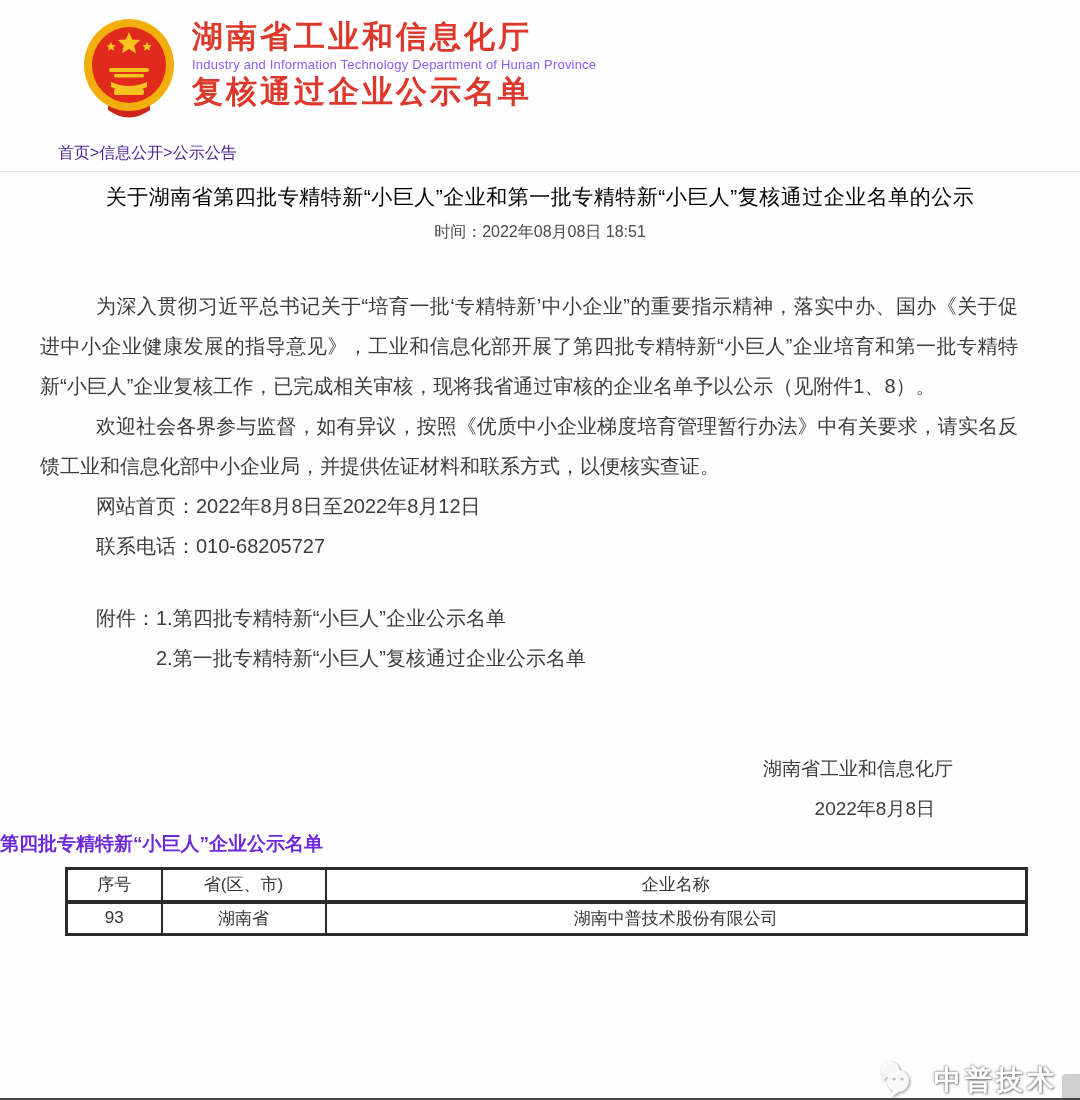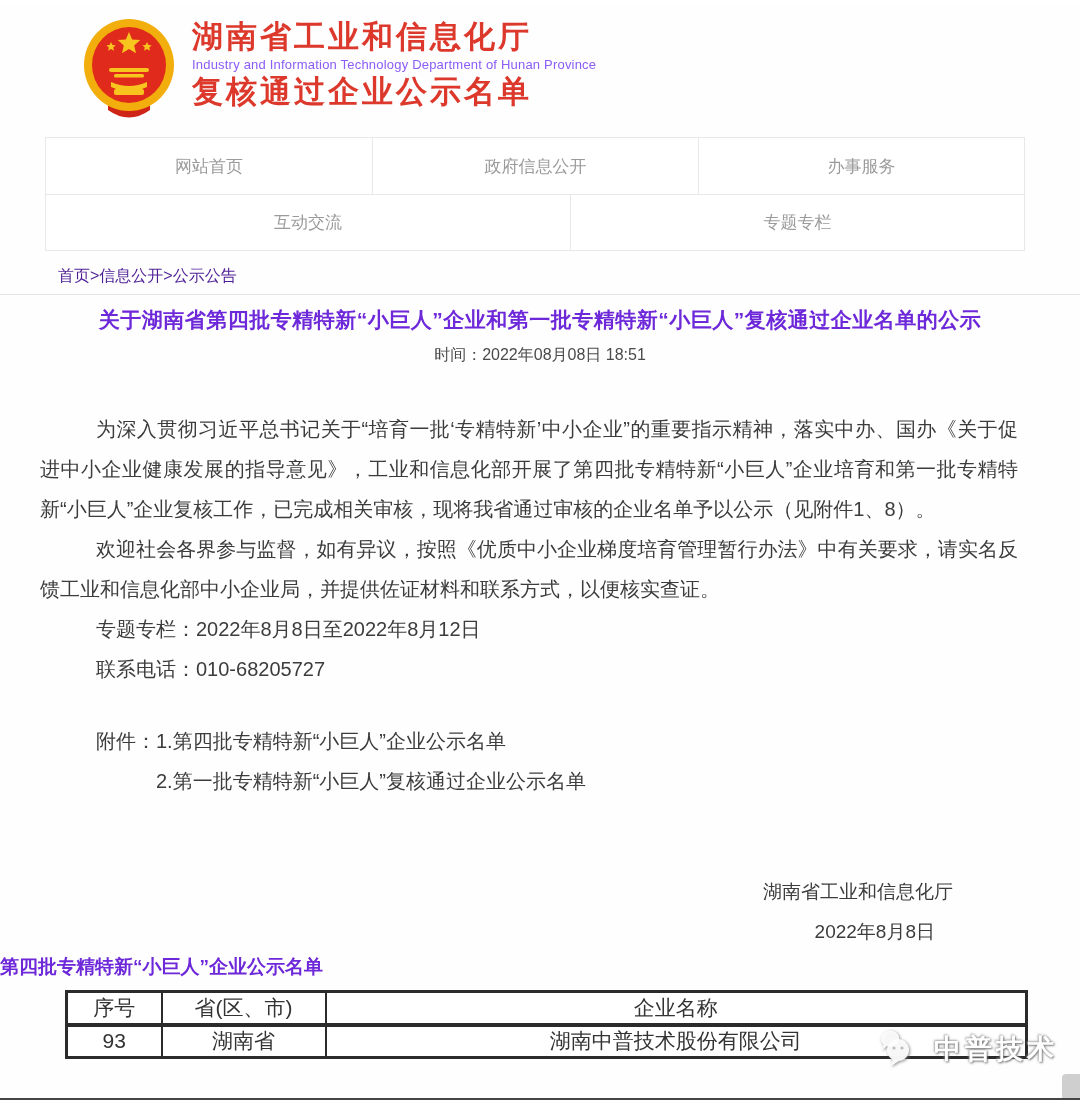--- a/index.html
+++ b/index.html
@@ -25,44 +25,44 @@
     font-size:17px; color:#9b9b9b; cursor:pointer;
   }
   .nav-item + .nav-item { border-left:1px solid #e8e8e8; }
   .nav-row1 .nav-item { flex:1 1 33.33%; }
   .nav-row2 .nav-item:first-child { flex:0 0 53.6%; }
   .nav-row2 .nav-item:last-child { flex:1 1 auto; }
   
   .breadcrumb { margin:15px 0 0 58px; font-size:16px; color:#4c1d95; }
   .divider { border:none; border-top:1px solid #e3e3e3; margin-top:7px; }
   
-  .art-title { margin-top:11px; text-align:center; font-size:21px; font-weight:bold; color:#6d28d9; letter-spacing:0.5px; }
+  .art-title { margin-top:11px; text-align:center; font-size:21px; font-weight:normal; color:#000000; letter-spacing:0.5px; }
   .art-meta { margin-top:11px; text-align:center; font-size:16px; color:#4a4a4a; }
   
   .content { margin:43px 62px 0 40px; font-size:20px; line-height:40px; color:#3c3c3c; text-align:justify; }
   .content p { text-indent:56px; }
   .info-line { text-indent:56px; }
   .attachments { margin-top:32px; }
   .att-line2 { padding-left:116px; }
   
   .signature { margin-top:71px; text-align:right; margin-right:65px; font-size:19px; color:#3c3c3c; line-height:40px; }
   .sig-date { padding-right:18px; }
   
   .appendix-label { margin:0 0 0 96px; font-size:18px; color:#3f3f3f; line-height:30px; }
   .table-title { font-size:19px; font-weight:bold; color:#6d28d9; line-height:30px; }
-  .list-table { margin:8px 0 0 65px; border-collapse:collapse; width:963px; table-layout:fixed; background:#fff; font-size:21px; color:#333; }
+  .list-table { margin:8px 0 0 65px; border-collapse:collapse; width:963px; table-layout:fixed; background:#fff; font-size:17px; color:#333; }
   .list-table th, .list-table td { border:2px solid #2b2b2b; height:33px; padding:0; font-weight:400; text-align:center; }
   .list-table { border:3px solid #2b2b2b; }
   .list-table th { border-bottom-width:4px; }
   .col-no { width:95px; }
   .col-prov { width:164px; }
   .cell-left { text-align:left; padding-left:4px; }
   
   .watermark {
-    position:absolute; left:876px; top:1024px; display:flex; align-items:center; gap:6px;
+    position:absolute; left:876px; top:1055px; display:flex; align-items:center; gap:6px;
     pointer-events:none;
     text-align:right;
   }
   .wm-text {
     font-size:27px; font-weight:bold; color:#ffffff; letter-spacing:4px; white-space:nowrap;
     text-shadow: 1px 1px 2px rgba(110,110,110,.85), -1px -1px 2px rgba(150,150,150,.6), 0 0 3px rgba(120,120,120,.5);
   }
   .wm-icon { filter: drop-shadow(1px 1px 1.5px rgba(110,110,110,.8)); }
   
   .bottom-strip { position:absolute; left:0; bottom:0; width:1080px; height:6px; background:#454545; }
@@ -86,42 +86,31 @@
       <path d="M33 66 Q51 74 69 66 L69 71 Q51 79 33 71 Z" fill="#f7c51e"></path>
       <rect x="36" y="73" width="30" height="6" rx="2" fill="#f7c51e"></rect>
     </svg>
     <div class="header-text">
       <div class="org-line">湖南省工业和信息化厅</div>
       <div class="org-en">Industry and Information Technology Department of Hunan Province</div>
       <div class="org-line">复核通过企业公示名单</div>
     </div>
   </div>
 
-  <div class="nav">
-    <div class="nav-row nav-row1">
-      <div class="nav-item">网站首页</div>
-      <div class="nav-item">政府信息公开</div>
-      <div class="nav-item">办事服务</div>
-    </div>
-    <div class="nav-row nav-row2">
-      <div class="nav-item">互动交流</div>
-      <div class="nav-item">专题专栏</div>
-    </div>
-  </div>
 
   <div class="breadcrumb">首页&gt;信息公开&gt;公示公告</div>
   <hr class="divider">
 
   <div class="art-title">关于湖南省第四批专精特新“小巨人”企业和第一批专精特新“小巨人”复核通过企业名单的公示</div>
   <div class="art-meta">时间：2022年08月08日 18:51</div>
 
   <div class="content">
     <p>为深入贯彻习近平总书记关于“培育一批‘专精特新’中小企业”的重要指示精神，落实中办、国办《关于促进中小企业健康发展的指导意见》，工业和信息化部开展了第四批专精特新“小巨人”企业培育和第一批专精特新“小巨人”企业复核工作，已完成相关审核，现将我省通过审核的企业名单予以公示（见附件1、8）。</p>
     <p>欢迎社会各界参与监督，如有异议，按照《优质中小企业梯度培育管理暂行办法》中有关要求，请实名反馈工业和信息化部中小企业局，并提供佐证材料和联系方式，以便核实查证。</p>
-    <div class="info-line">专题专栏：2022年8月8日至2022年8月12日</div>
+    <div class="info-line">网站首页：2022年8月8日至2022年8月12日</div>
     <div class="info-line">联系电话：010-68205727</div>
     <div class="attachments">
       <div class="info-line">附件：1.第四批专精特新“小巨人”企业公示名单</div>
       <div class="att-line2">2.第一批专精特新“小巨人”复核通过企业公示名单</div>
     </div>
     <div class="signature">
       <div>湖南省工业和信息化厅</div>
       <div class="sig-date">2022年8月8日</div>
     </div>
   </div>

